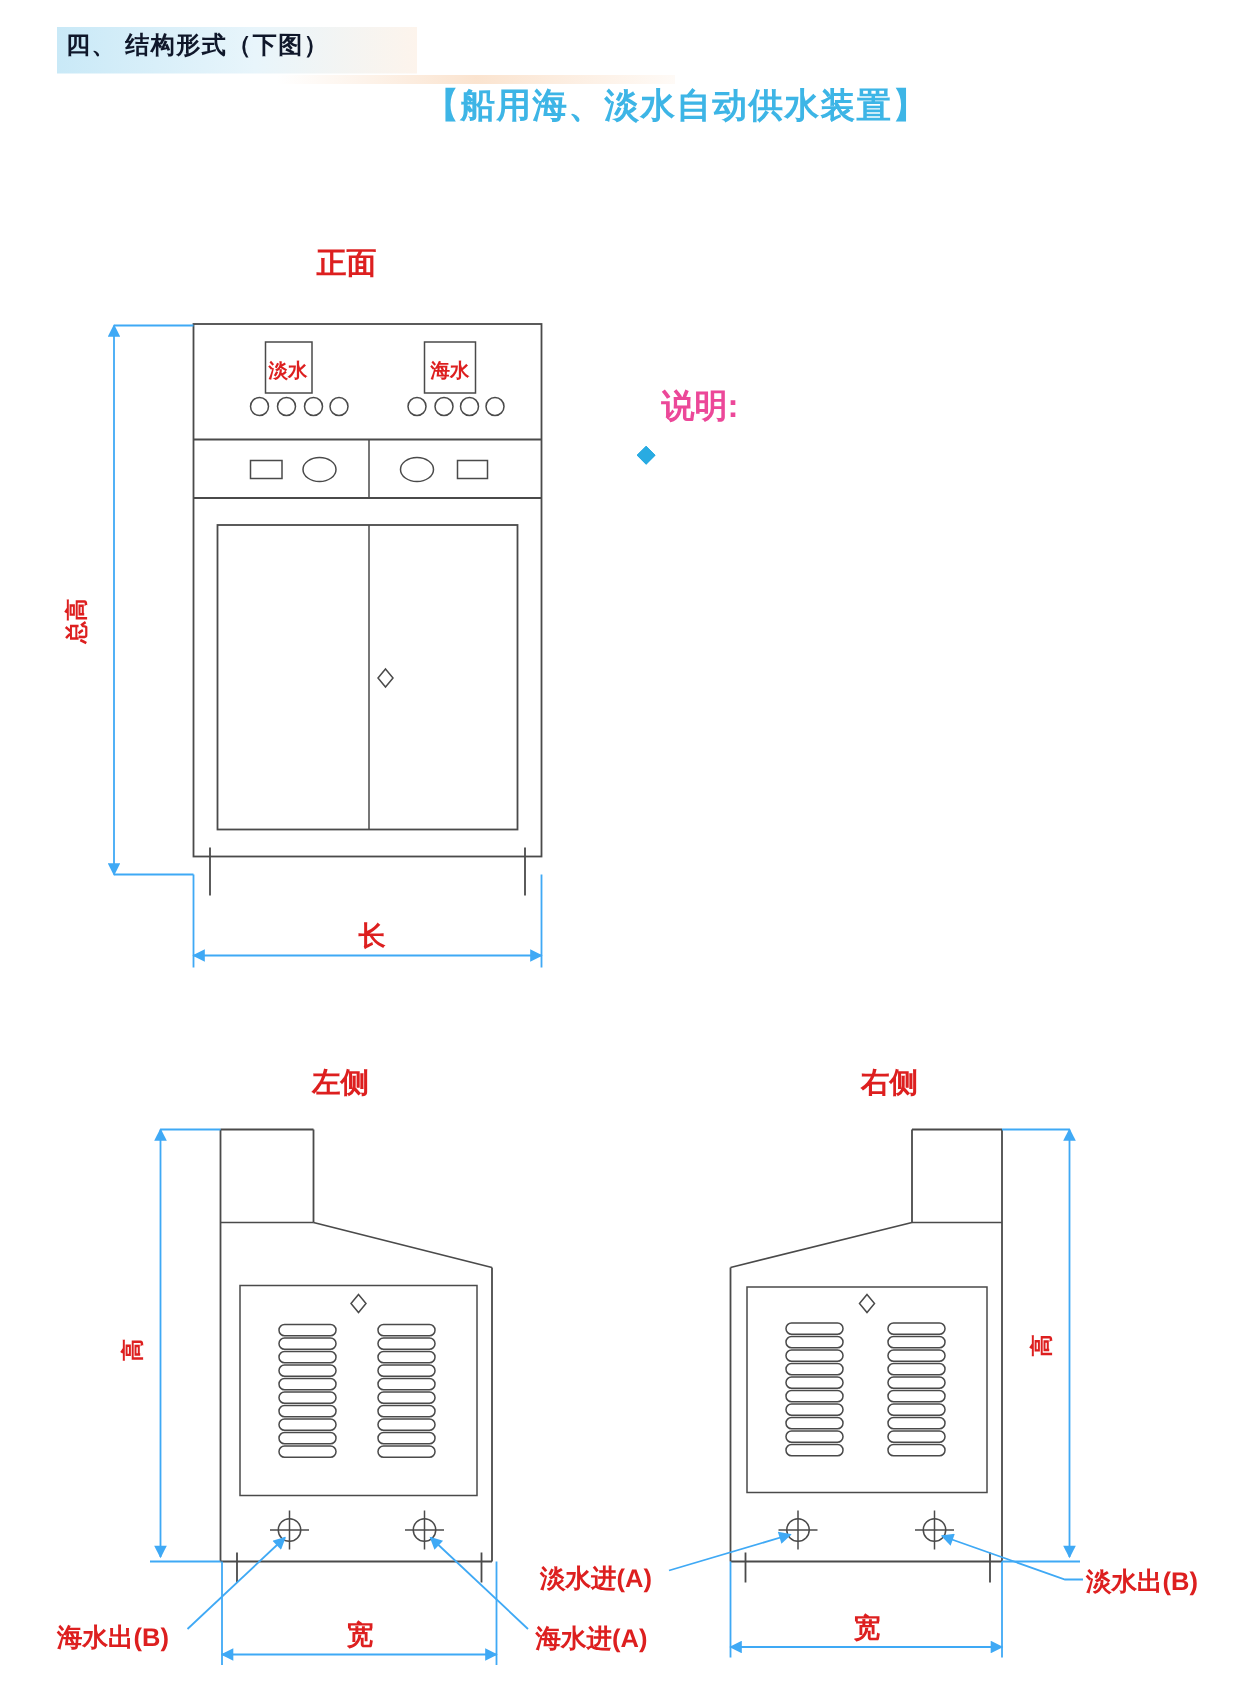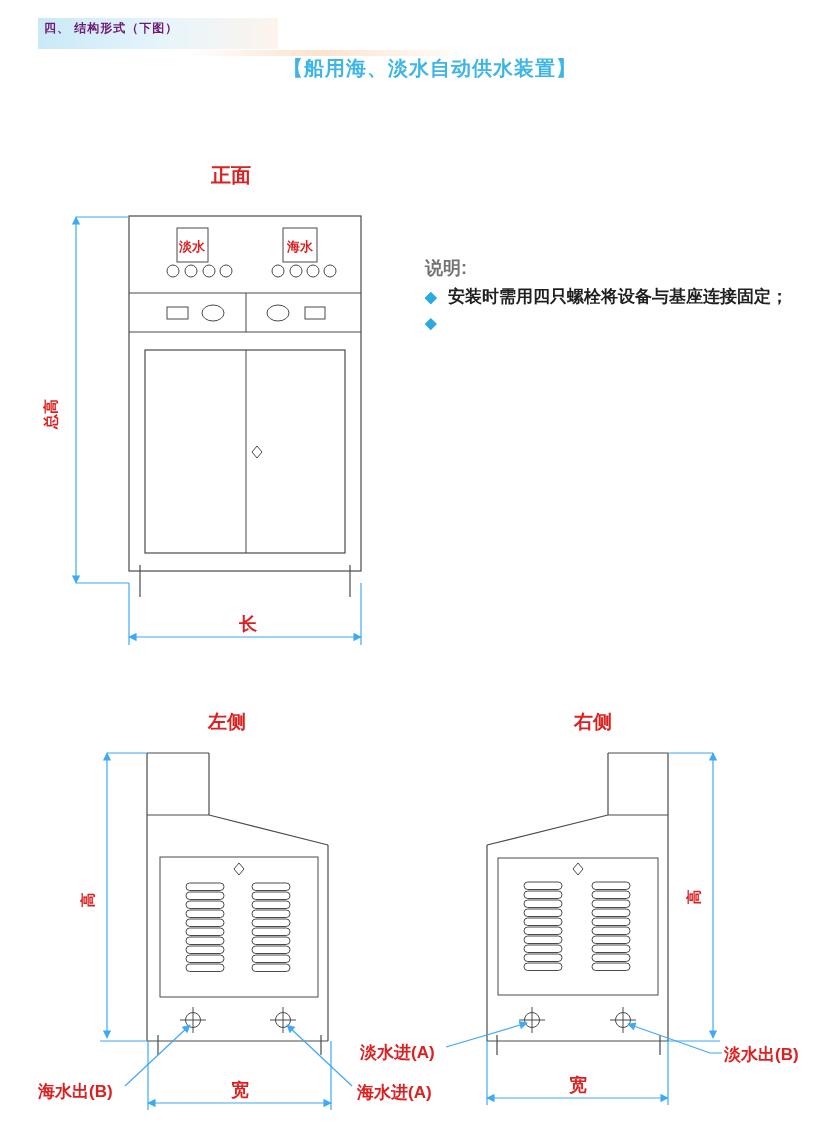--- a/index.html
+++ b/index.html
@@ -2,30 +2,30 @@
 <html><head>
 <meta charset="utf-8">
 <style>
   html,body{margin:0;padding:0;background:#ffffff;}
   body{font-family:"Liberation Sans",sans-serif;}
   #page{position:relative;width:830px;height:1123px;background:#ffffff;overflow:hidden;}
 
   
   .hdr-bar{position:absolute;left:38px;top:18px;width:240px;height:31px;
     background:linear-gradient(90deg,#c9e9f7 0%,#e8f5fb 55%,#fdf4ec 100%);}
-  .hdr-text{position:absolute;left:44px;top:20px;font-size:12px;font-weight:700;
-    color:#701a75;letter-spacing:1px;white-space:nowrap;}
+  .hdr-text{position:absolute;left:44px;top:20px;font-size:16px;font-weight:700;
+    color:#0f172a;letter-spacing:1px;white-space:nowrap;}
   .hdr-strip{position:absolute;left:185px;top:50px;width:265px;height:6px;
     background:linear-gradient(90deg,rgba(250,222,196,.0),rgba(247,205,168,.55),rgba(250,222,196,.15));}
-  .doc-title{position:absolute;left:283px;top:55px;font-size:20px;font-weight:700;
+  .doc-title{position:absolute;left:283px;top:55px;font-size:23px;font-weight:700;
     color:#3db5e6;letter-spacing:1px;white-space:nowrap;}
 
   
   .notes{position:absolute;left:425px;top:256px;width:396px;}
-  .notes-heading{font-size:18px;font-weight:700;color:#737373;margin:0 0 4px 0;}
+  .notes-heading{font-size:22px;font-weight:700;color:#ec4899;margin:0 0 4px 16px;}
   .note-item{position:relative;padding-left:23px;font-size:17px;font-weight:700;
     color:#1f1f1f;line-height:26px;text-align:justify;margin:0;}
   .note-marker{position:absolute;left:0;top:0;color:#29abe2;font-size:15px;}
 
   svg{position:absolute;}
   .dline{stroke:#4a4a4a;stroke-width:1.2;fill:none;}
   .dthin{stroke:#4a4a4a;stroke-width:1;fill:none;}
   .blue{stroke:#3fa9f5;stroke-width:1.2;fill:none;}
   text.redlab{fill:#dd1f1f;font-family:"Liberation Sans",sans-serif;font-weight:700;}
 </style>
@@ -39,21 +39,20 @@
   <div class="hdr-strip"></div>
   <div class="doc-title">【船用海、淡水自动供水装置】</div>
 
   <div class="notes">
     <p class="notes-heading">说明:</p>
     <p class="note-item">
       <span class="note-marker">◆</span>
     </p>
     <p class="note-item">
       <span class="note-marker">◆</span>
-      <span>安装时需用四只螺栓将设备与基座连接固定；</span>
     </p>
     <p class="note-item">
       <span class="note-marker">◆</span>
     </p>
   </div>
 
   <svg style="left:30px;top:150px" width="380" height="505" viewBox="0 0 380 505">
     <defs>
       <marker id="arf" viewBox="0 0 10 10" refX="9" refY="5" markerWidth="9" markerHeight="7" orient="auto-start-reverse">
           <path d="M0,0 L10,5 L0,10 Z" fill="#3fa9f5"></path>

